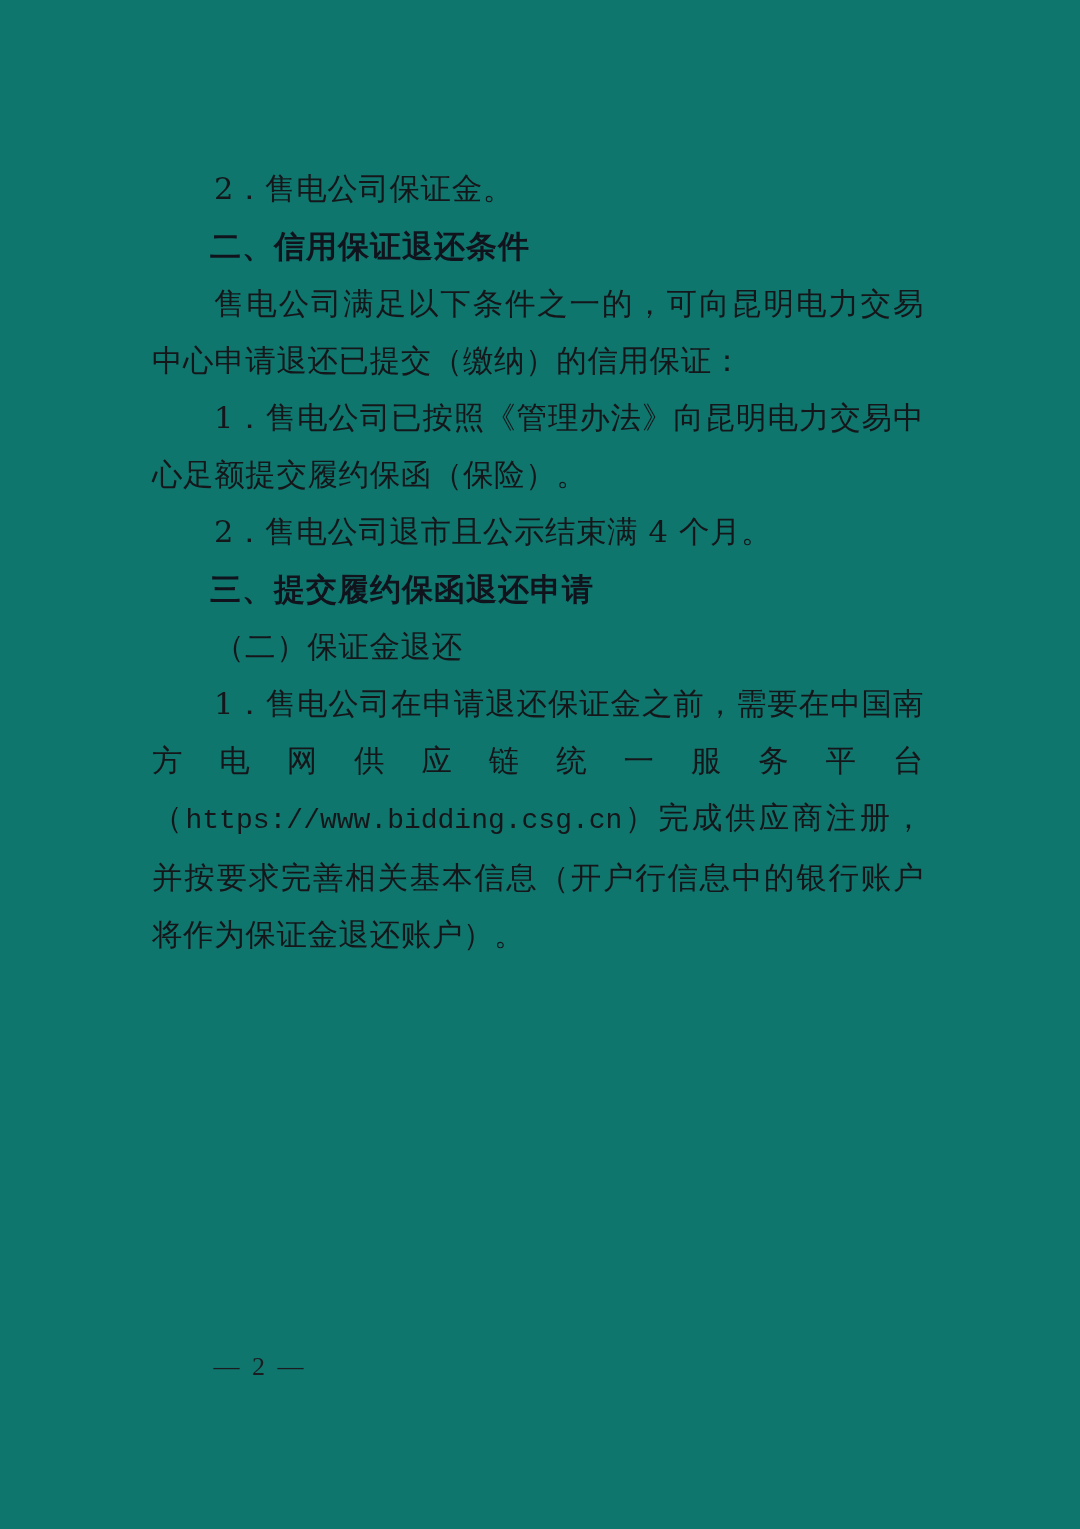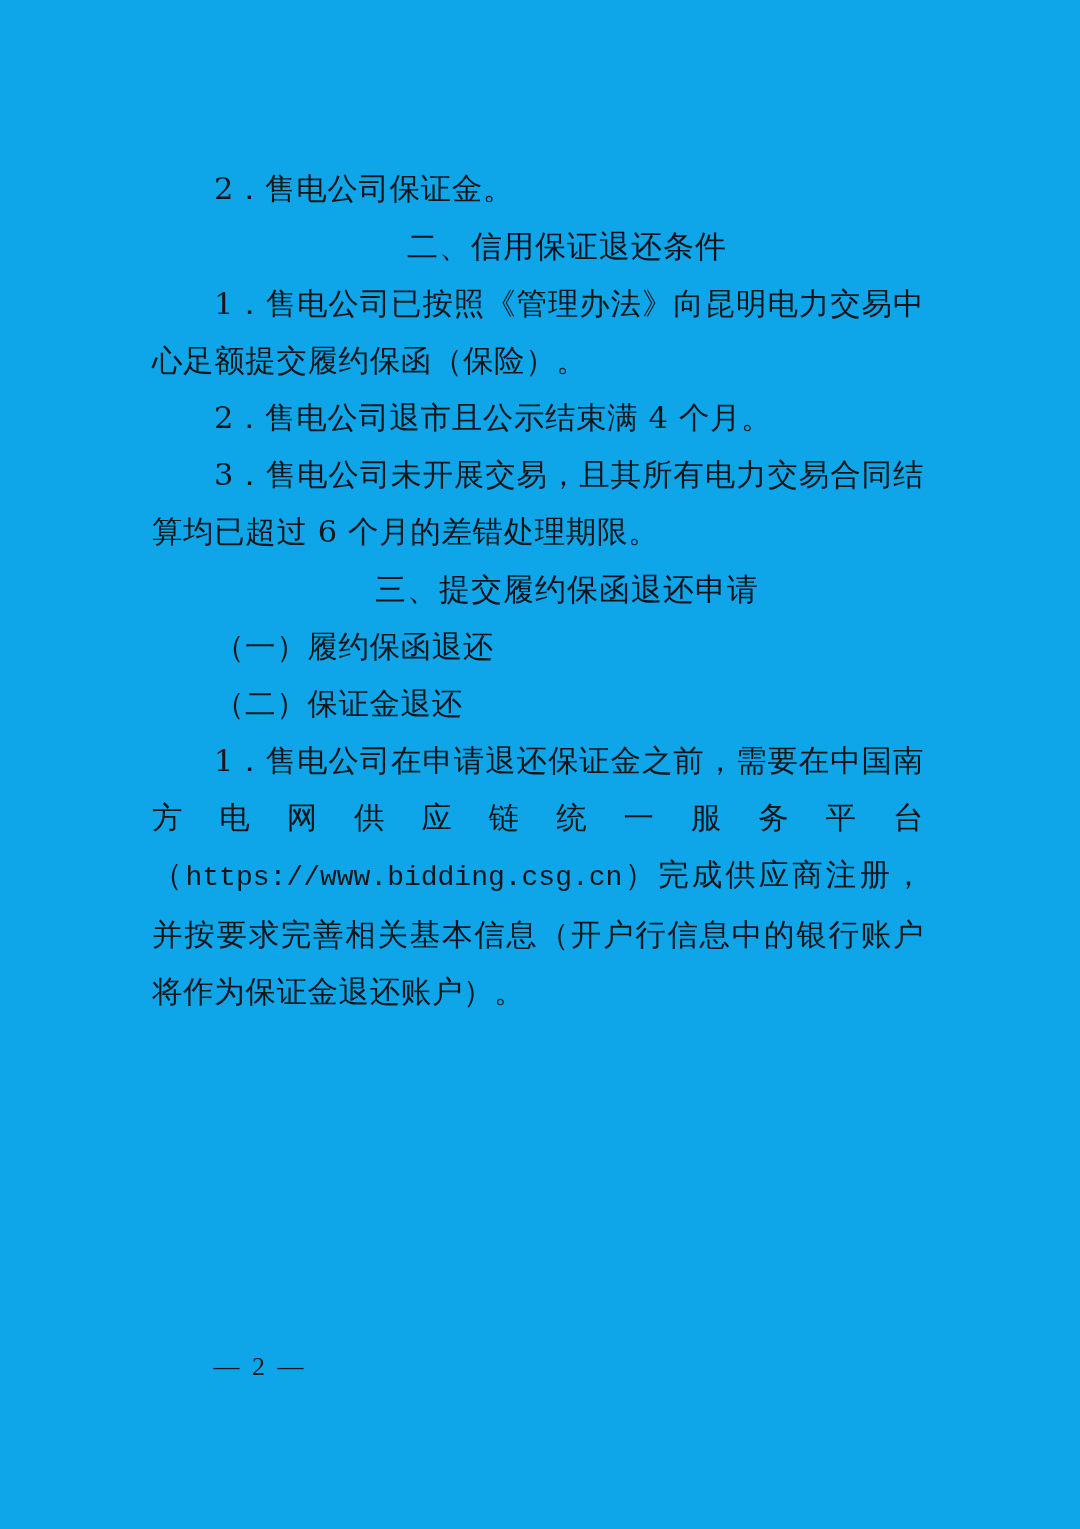--- a/index.html
+++ b/index.html
@@ -10,21 +10,21 @@
   body {
     width: 1080px;
     height: 1529px;
     font-family: "Liberation Serif", serif;
     overflow: hidden;
   }
   .page {
     position: relative;
     width: 1080px;
     height: 1529px;
-    background: #0ea5e9;
+    background: #0f766e;
     box-sizing: border-box;
     padding-left: 12px;
   }
   .content {
     position: absolute;
     left: 152px;
     top: 160px;
     width: 772px;
   }
   .para {
@@ -38,25 +38,24 @@
     font-weight: 400;
   }
   .indent {
     text-indent: 62px;
   }
   .heading {
     font-size: 31px;
     line-height: 58px;
     color: #10121c;
     font-family: "DejaVu Sans", "Liberation Sans", sans-serif;
-    font-weight: 400;
+    font-weight: 700;
     letter-spacing: 1px;
     text-indent: 58px;
     margin: 0;
-    text-align: center;
   }
   .block {
     margin-bottom: 0px;
   }
   .mono-url {
     font-family: "Liberation Mono", "DejaVu Sans Mono", monospace;
     font-size: 28px;
     letter-spacing: 0px;
   }
   .footer {
@@ -78,30 +77,29 @@
 </head>
 <body>
 
 <div class="page">
   <div class="content">
 
     <p class="para indent block">2．售电公司保证金。</p>
 
     <p class="heading block">二、信用保证退还条件</p>
 
+    <p class="para indent block">售电公司满足以下条件之一的，可向昆明电力交易中心申请退还已提交（缴纳）的信用保证：</p>
 
     <p class="para indent block">1．售电公司已按照《管理办法》向昆明电力交易中心足额提交履约保函（保险）。</p>
 
     <p class="para indent block">2．售电公司退市且公示结束满 4 个月。</p>
 
-    <p class="para indent block">3．售电公司未开展交易，且其所有电力交易合同结算均已超过 6 个月的差错处理期限。</p>
 
     <p class="heading block">三、提交履约保函退还申请</p>
 
-    <p class="para indent block">（一）履约保函退还</p>
 
 
 
     <p class="para indent block">（二）保证金退还</p>
 
     <p class="para indent block"><span>1．售电公司在申请退还保证金之前，需要在中国南方电网供应链统一服务平台（</span><span class="mono-url">https://www.bidding.csg.cn</span><span>）完成供应商注册，并按要求完善相关基本信息（开户行信息中的银行账户将作为保证金退还账户）。</span></p>
 
   </div>
 
   <div class="footer">

